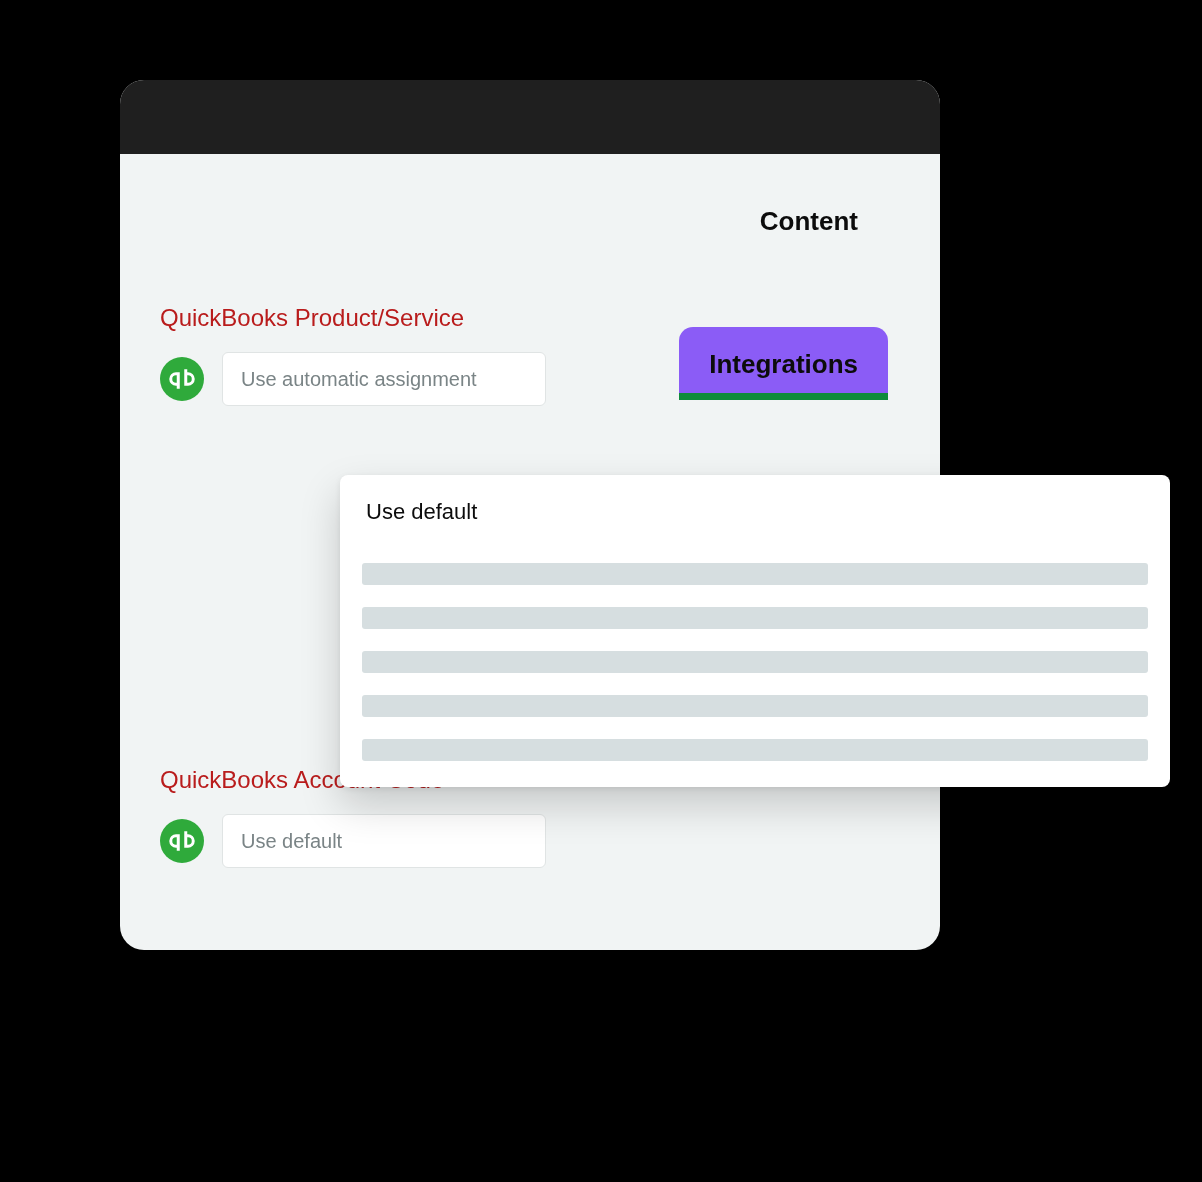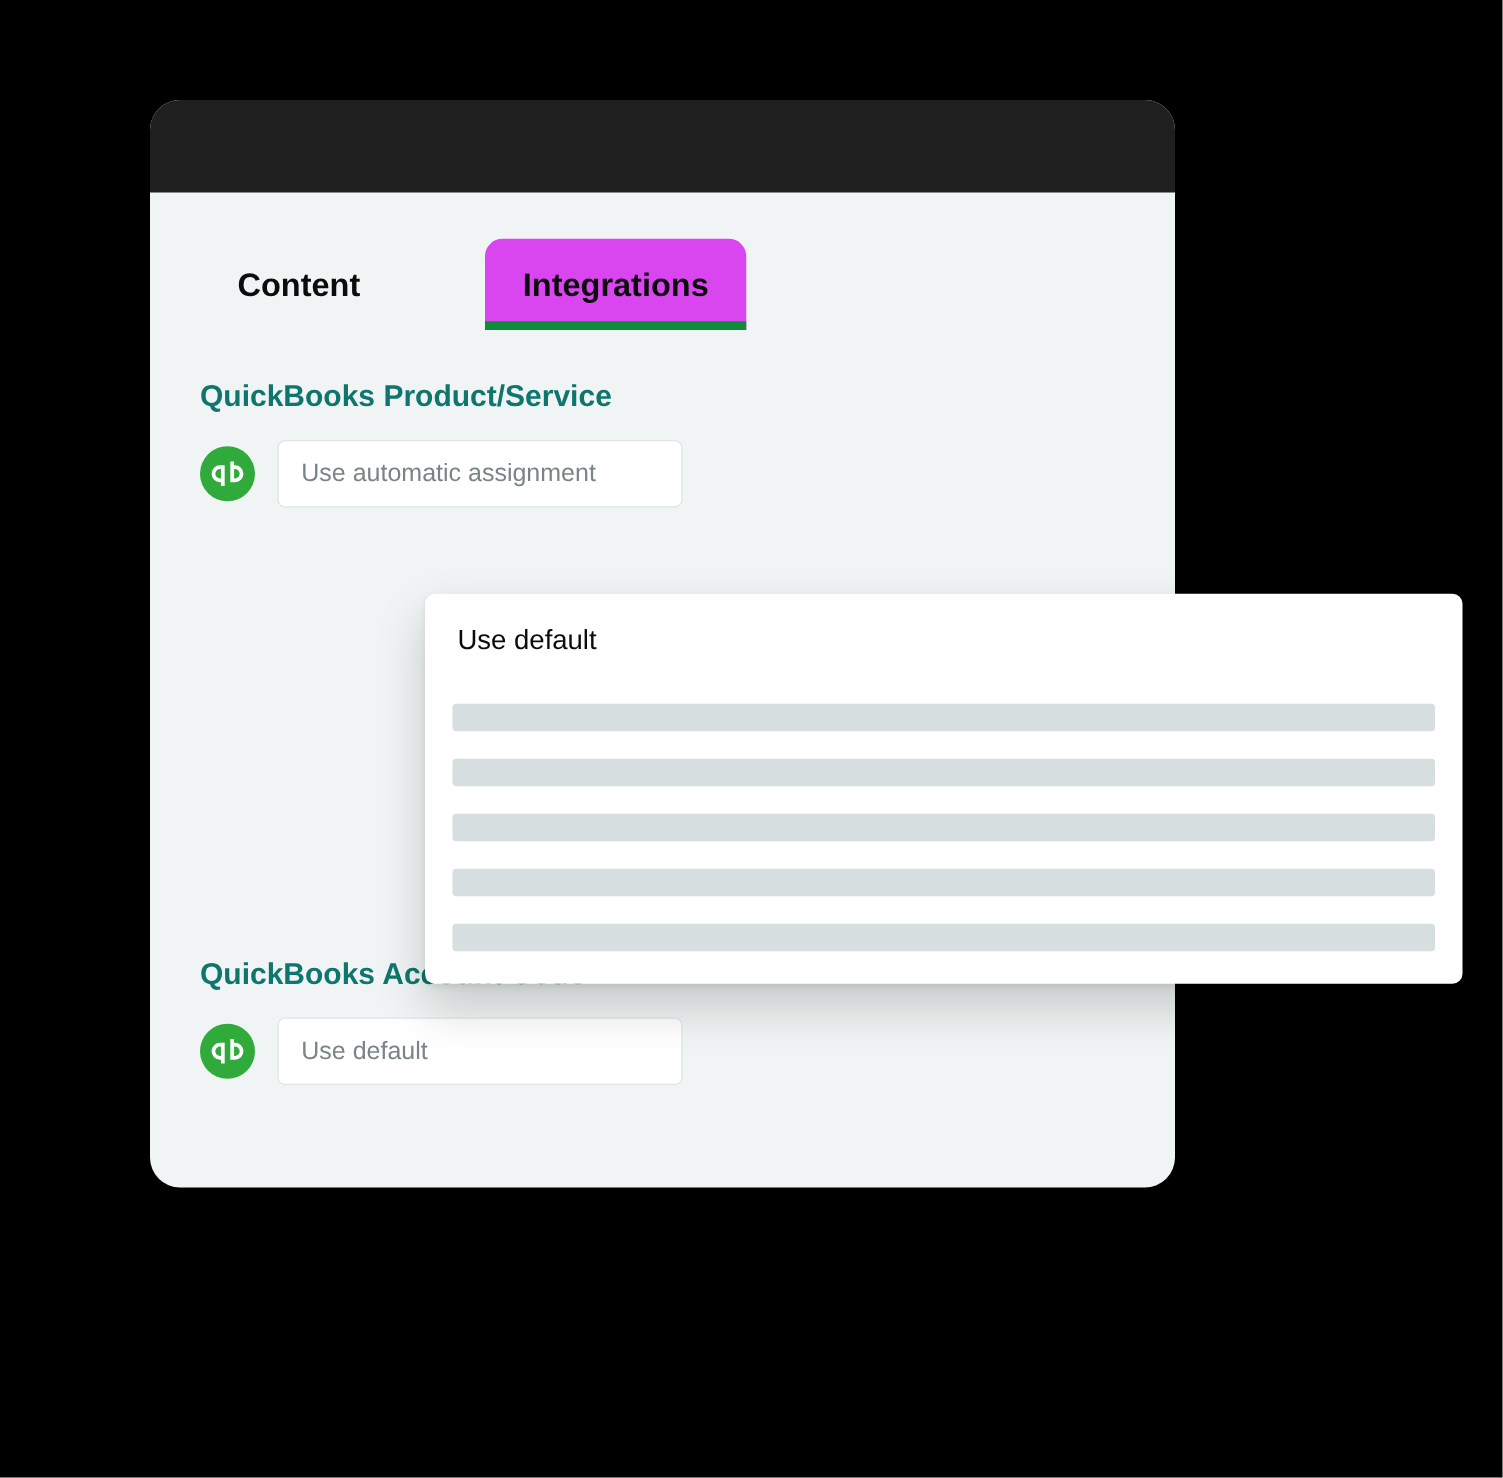--- a/index.html
+++ b/index.html
@@ -25,50 +25,51 @@
   .titlebar {
     height: 74px;
     background: #1f1f1f;
     border-top-left-radius: 24px;
     border-top-right-radius: 24px;
   }
   .tabs {
     display: flex;
     align-items: flex-end;
     gap: 70px;
-    padding: 30px 40px 0 40px;
+    padding: 30px 52px 0 40px;
     height: 110px;
     position: relative;
+    flex-direction: column;
   }
   .tab {
     font-size: 26px;
     font-weight: 800;
     color: #0c0c0c;
     padding: 22px 30px 20px 30px;
     border-radius: 14px 14px 0 0;
     cursor: pointer;
     position: relative;
   }
   .tab.active {
-    background: #d946ef;
+    background: #8b5cf6;
   }
   .tab.active::after {
     content: "";
     position: absolute;
     left: 0; right: 0; bottom: 0;
     height: 7px;
     background: #0f8b3a;
   }
   .section {
     padding: 40px 40px 0 40px;
   }
   .section-label {
     font-size: 24px;
-    font-weight: 700;
-    color: #0f766e;
+    font-weight: 400;
+    color: #b91c1c;
     margin-bottom: 20px;
   }
   .field-row {
     display: flex;
     align-items: center;
     gap: 18px;
   }
   .qb-icon {
     width: 44px;
     height: 44px;

